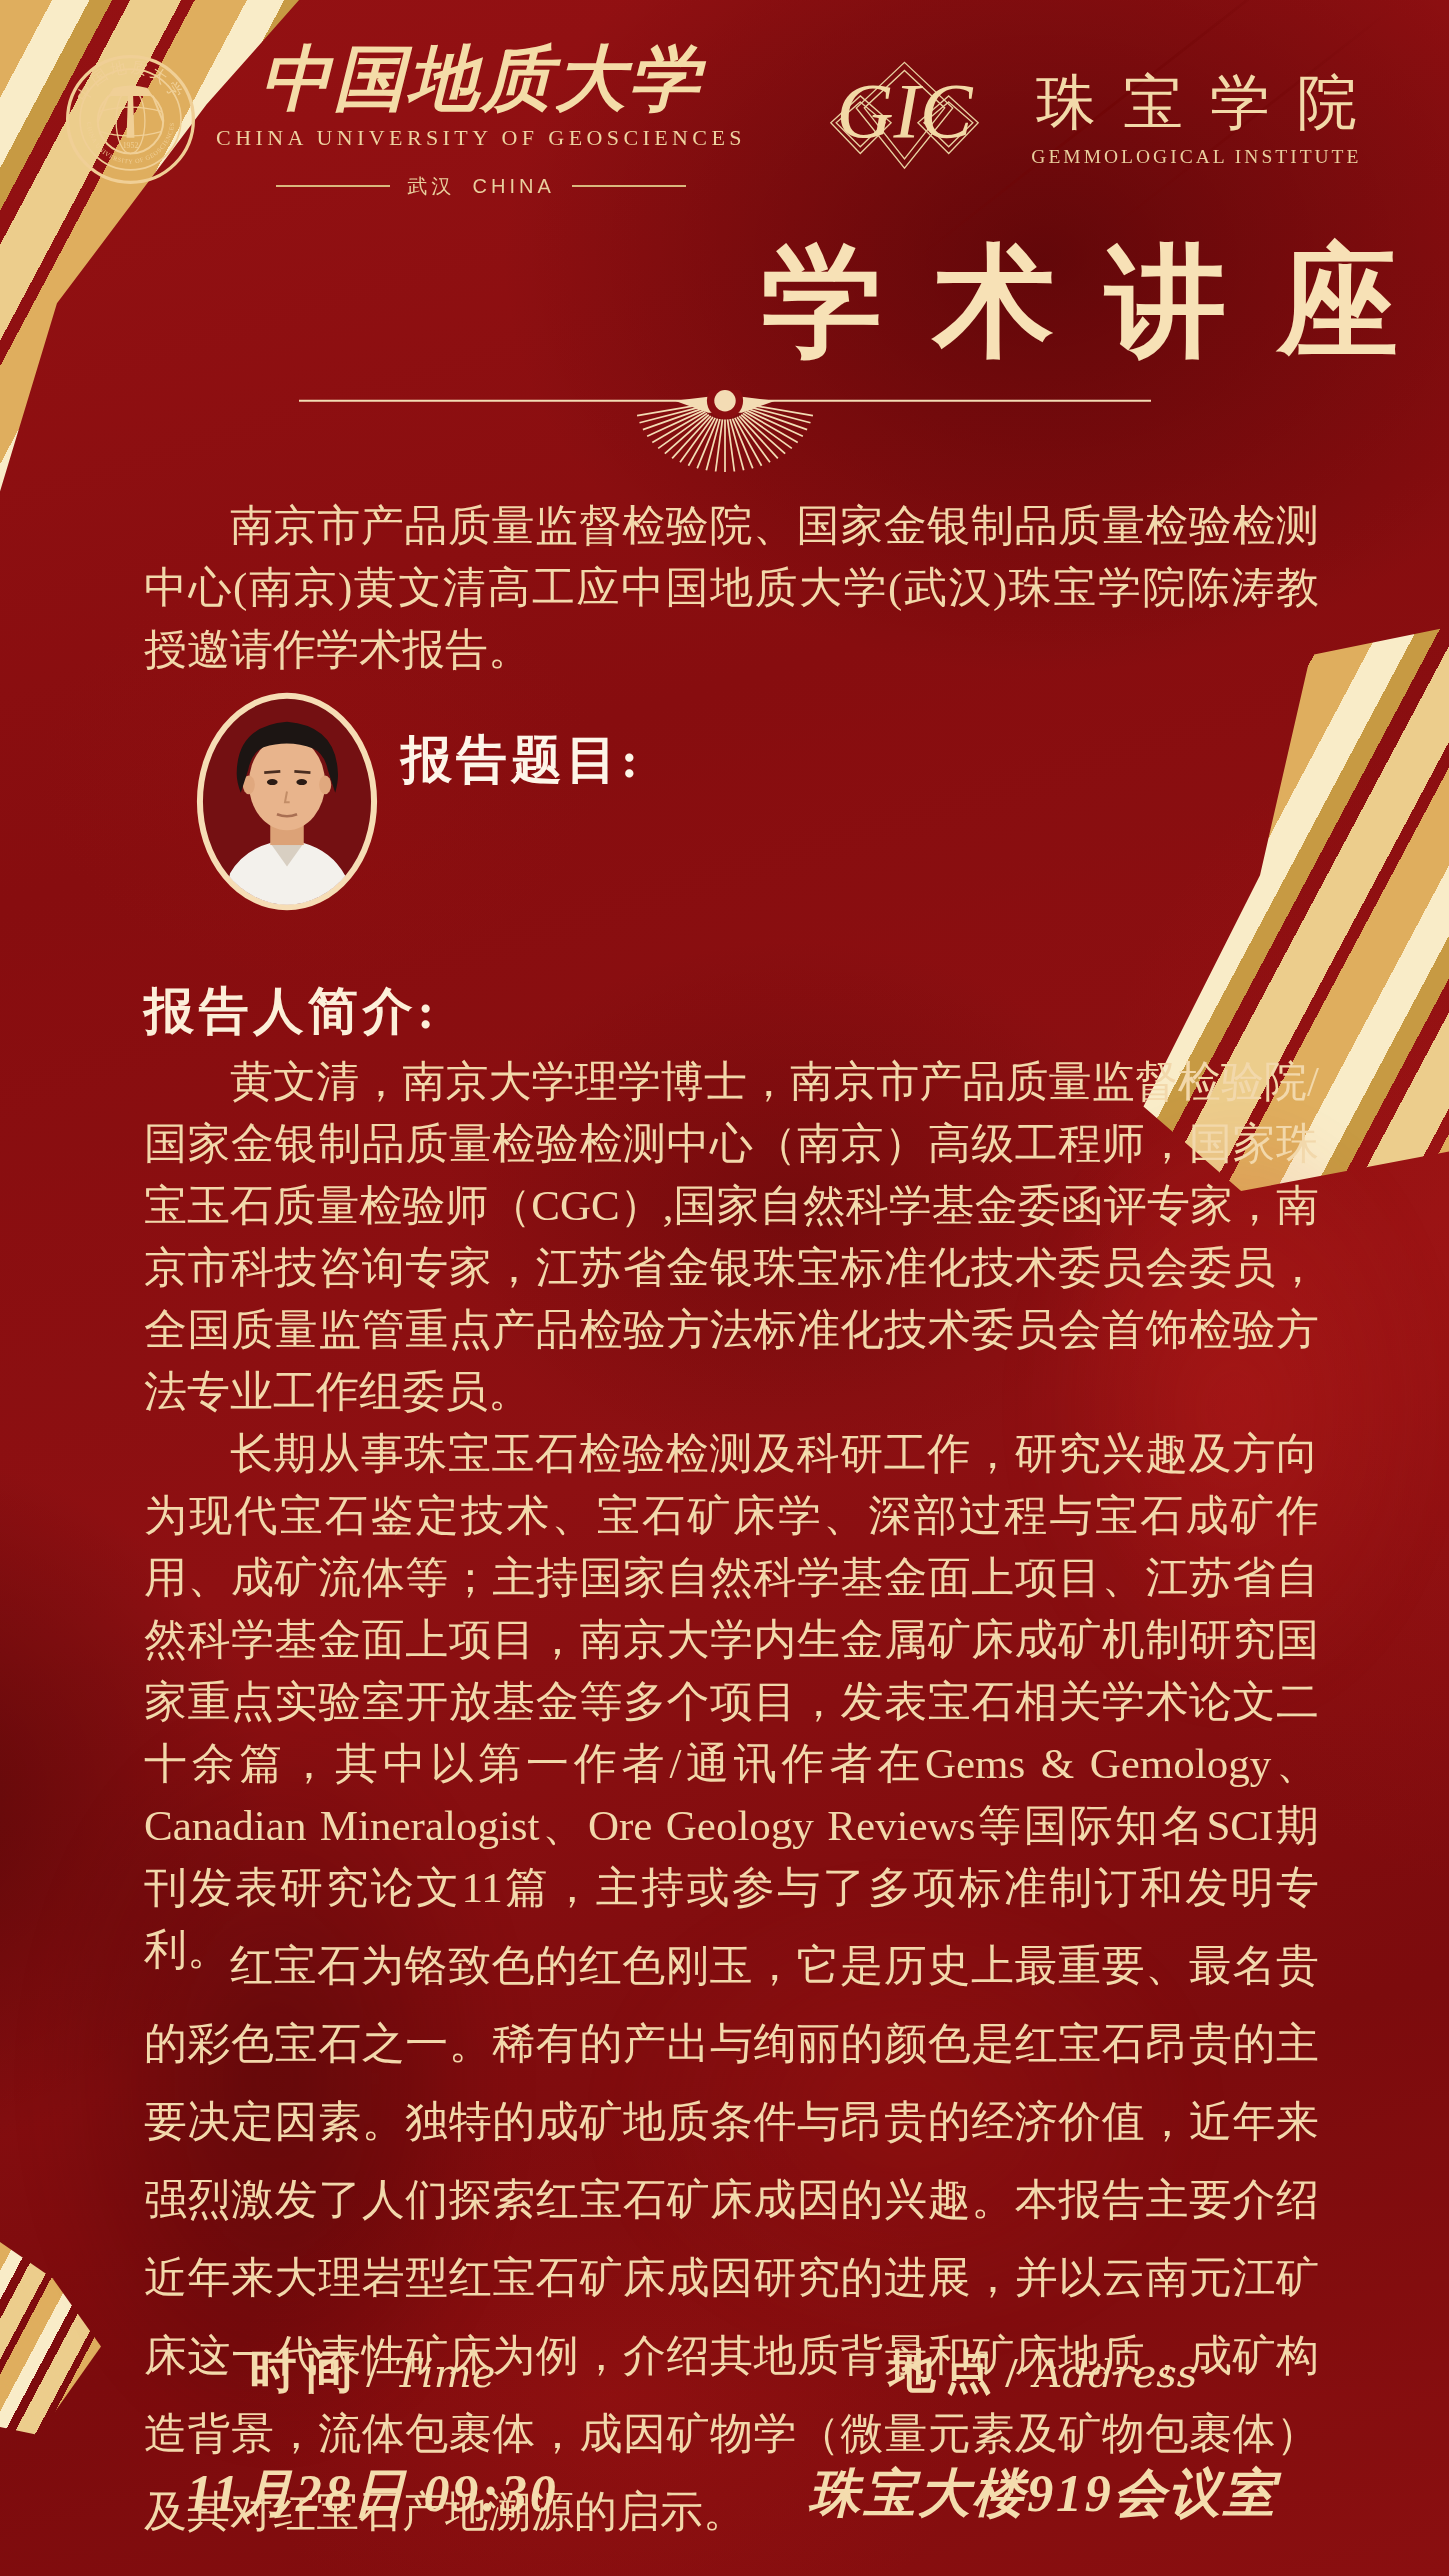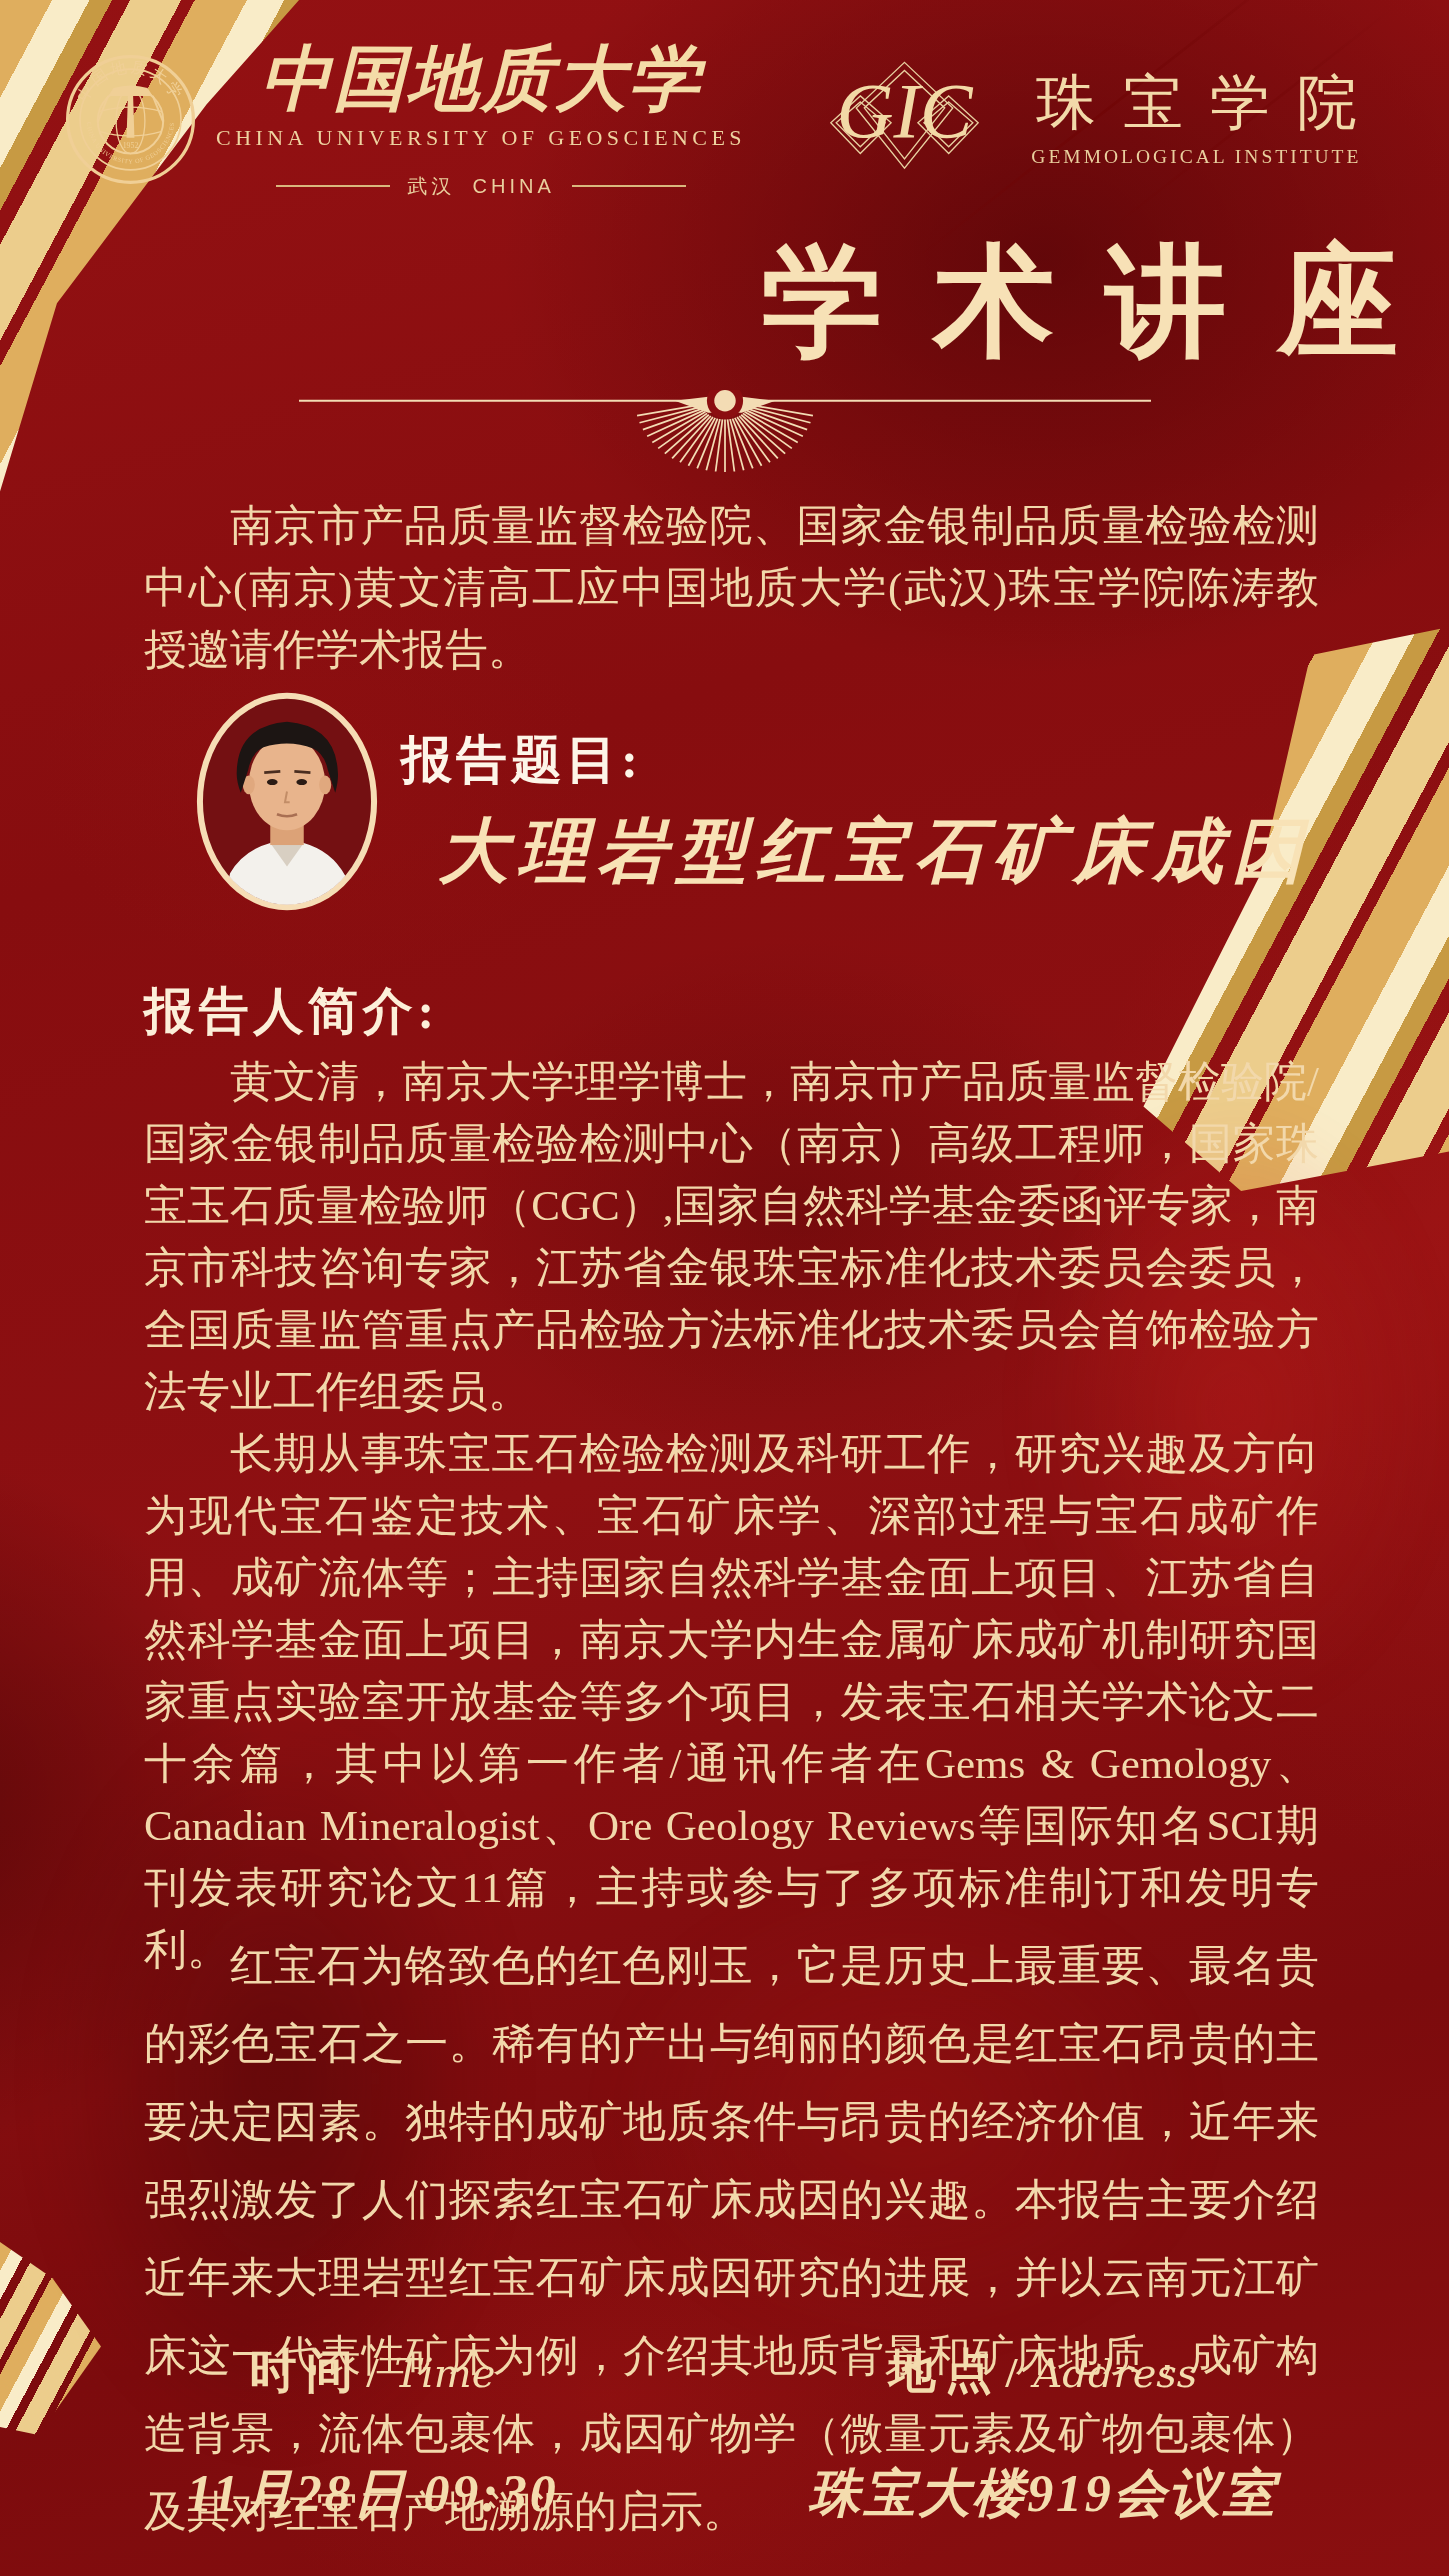--- a/index.html
+++ b/index.html
@@ -225,21 +225,20 @@
         <path d="M 62,120 Q 64,52 137,46 Q 210,52 213,122 Q 214,134 209,152 L 198,118 Q 193,94 176,86 Q 140,72 102,84 Q 84,92 79,118 L 68,152 Q 61,134 62,120 Z" fill="#1c1513"></path>
         <path d="M 103,122 L 127,120 M 148,120 L 172,122" stroke="#4a2e20" stroke-width="4" fill="none"></path>
         <ellipse cx="115" cy="136" rx="8" ry="4.5" fill="#2a1b14"></ellipse>
         <ellipse cx="159" cy="136" rx="8" ry="4.5" fill="#2a1b14"></ellipse>
         <path d="M 137,150 L 134,166 L 141,166" stroke="#c28d67" stroke-width="3" fill="none"></path>
         <path d="M 122,184 Q 137,190 152,184" stroke="#a96f52" stroke-width="4" fill="none"></path>
       </g>
     </svg>
   </span>
   <div class="report-label">报告题目:</div>
-  <div class="report-title">大理岩型红宝石矿床成因</div>
 
   <div class="sec-head head-speaker">报告人简介:</div>
   <div class="bio">
     <p class="indent">黄文清，南京大学理学博士，南京市产品质量监督检验院/国家金银制品质量检验检测中心（南京）高级工程师，国家珠宝玉石质量检验师（CGC）,国家自然科学基金委函评专家，南京市科技咨询专家，江苏省金银珠宝标准化技术委员会委员，全国质量监管重点产品检验方法标准化技术委员会首饰检验方法专业工作组委员。</p>
     <p class="indent">长期从事珠宝玉石检验检测及科研工作，研究兴趣及方向为现代宝石鉴定技术、宝石矿床学、深部过程与宝石成矿作用、成矿流体等；主持国家自然科学基金面上项目、江苏省自然科学基金面上项目，南京大学内生金属矿床成矿机制研究国家重点实验室开放基金等多个项目，发表宝石相关学术论文二十余篇，其中以第一作者/通讯作者在Gems &amp; Gemology、Canadian Mineralogist、Ore Geology Reviews等国际知名SCI期刊发表研究论文11篇，主持或参与了多项标准制订和发明专利。</p>
   </div>
 
   <div class="content">
     <p class="indent">红宝石为铬致色的红色刚玉，它是历史上最重要、最名贵的彩色宝石之一。稀有的产出与绚丽的颜色是红宝石昂贵的主要决定因素。独特的成矿地质条件与昂贵的经济价值，近年来强烈激发了人们探索红宝石矿床成因的兴趣。本报告主要介绍近年来大理岩型红宝石矿床成因研究的进展，并以云南元江矿床这一代表性矿床为例，介绍其地质背景和矿床地质，成矿构造背景，流体包裹体，成因矿物学（微量元素及矿物包裹体）及其对红宝石产地溯源的启示。</p>
   </div>

